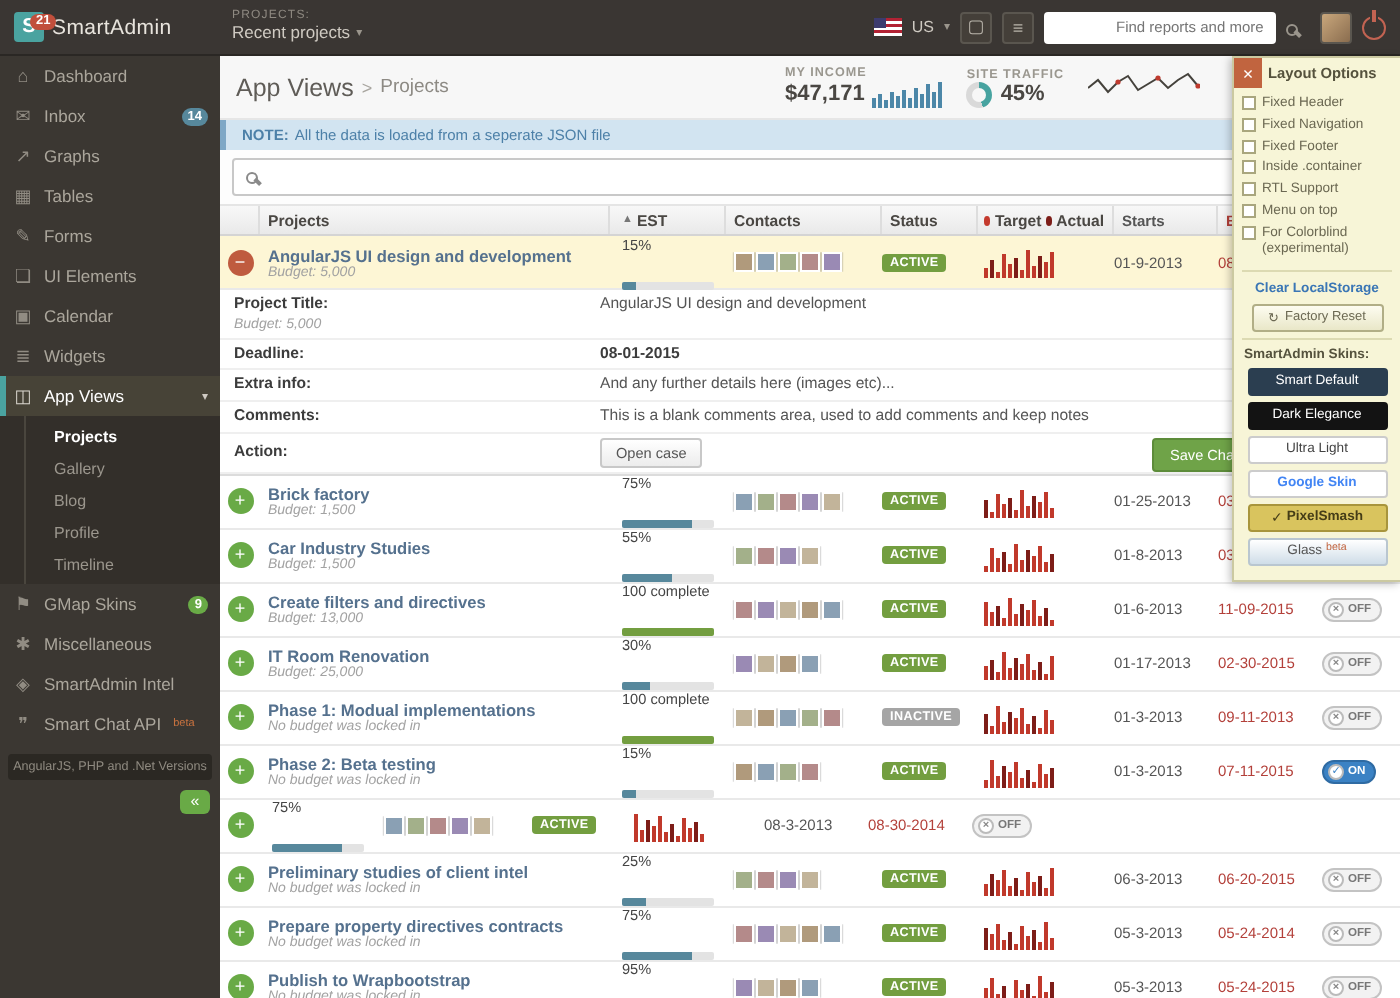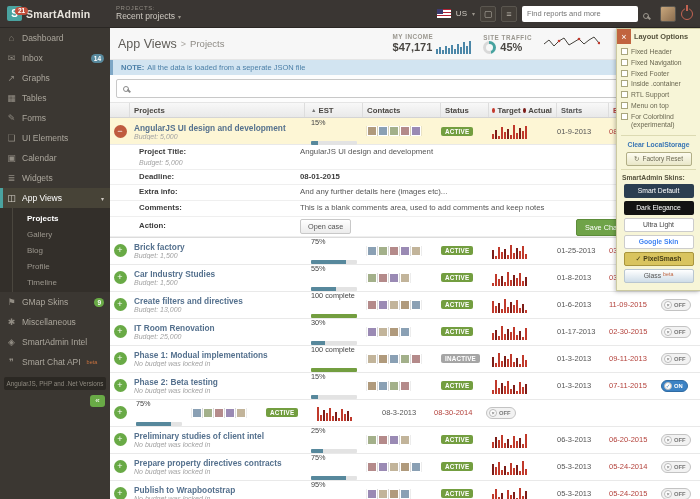--- a/index.html
+++ b/index.html
@@ -1,25 +1,25 @@
 <!DOCTYPE html>
 <html><head>
 <meta charset="utf-8">
 <style>
   *{margin:0;padding:0;box-sizing:border-box;}
   html,body{width:700px;height:499px;overflow:hidden;}
   body{font-family:"Liberation Sans","DejaVu Sans",sans-serif;background:#222;}
   .app{position:relative;width:700px;height:499px;overflow:hidden;background:#fff;}
-  input{border:none;outline:none;background:transparent;font:inherit;color:#555;}
+  input{border:none;outline:none;background:transparent;font:inherit;color:#555;margin-left:31px;}
 
   
   .topbar{position:absolute;top:0;left:0;right:0;height:28px;background:#3a3633;border-bottom:1px solid #2a2724;display:flex;align-items:center;z-index:40;}
   .logo-area{width:110px;display:flex;align-items:center;gap:4px;padding-left:7px;position:relative;flex:none;}
   .logo-sq{width:15px;height:15px;background:#4aa3a0;color:#fff;font-weight:bold;font-size:10px;display:flex;align-items:center;justify-content:center;border-radius:2px;}
-  .brand{color:#e8e4dd;font-size:10.5px;font-weight:bold;letter-spacing:.2px;}
+  .brand{color:#e8e4dd;font-size:10.5px;font-weight:normal;letter-spacing:.2px;}
   .brand-badge{position:absolute;left:15px;top:1px;background:#c14f3c;color:#fff;font-size:6.5px;font-weight:bold;padding:0 3px;border-radius:6px;line-height:8px;}
   .proj-block{margin-left:6px;line-height:1.15;}
   .proj-label{font-size:6px;color:#8f8a82;letter-spacing:.6px;}
   .proj-select{font-size:8.5px;color:#cfcac2;display:flex;align-items:center;gap:3px;}
   .caret{font-size:6px;color:#9a958c;}
   .header-right{margin-left:auto;display:flex;align-items:center;gap:5px;padding-right:7px;}
   .flag{width:14px;height:9px;background:repeating-linear-gradient(#b22234 0 1.5px,#fff 1.5px 3px);position:relative;flex:none;}
   .flag::after{content:"";position:absolute;left:0;top:0;width:6px;height:5px;background:#3c3b6e;}
   .lang{color:#cfcac2;font-size:8px;}
   .hbtn{width:16px;height:16px;border:1px solid #5a564f;border-radius:2px;color:#b7b2a9;font-size:9px;display:flex;align-items:center;justify-content:center;background:#443f39;cursor:pointer;}
@@ -108,21 +108,21 @@
   .rspark span{width:2px;background:#c0392b;display:inline-block;}
   .rspark span.dk{background:#7d1d18;}
   .tog{display:inline-flex;align-items:center;gap:2px;border:1px solid #c3c3c3;background:#f2f2f2;border-radius:7px;padding:1px 4px 1px 2px;font-size:5.8px;font-weight:bold;color:#777;cursor:pointer;}
   .tdot{width:8px;height:8px;border-radius:50%;background:#fff;border:1px solid #bbb;font-size:5.5px;line-height:7px;text-align:center;color:#888;}
   .tog.on{background:#3b82c4;border-color:#2f6ba3;color:#fff;}
   .tog.on .tdot{color:#3b82c4;}
 
   
   .detail{border-bottom:1px solid #dcdcdc;background:#fff;}
   .drow{display:flex;border-bottom:1px solid #efefef;padding:2px 0;min-height:14px;align-items:flex-start;}
-  .dlabel{width:190px;flex:none;padding-left:29px;font-size:7.8px;font-weight:bold;color:#3c3c3c;line-height:1.35;}
+  .dlabel{width:190px;flex:none;padding-left:7px;font-size:7.8px;font-weight:bold;color:#3c3c3c;line-height:1.35;}
   .dbudget{font-weight:normal;font-style:italic;color:#a2a2a2;font-size:7px;}
   .dvalue{flex:1;font-size:7.8px;color:#555;line-height:1.35;padding-right:4px;}
   .dvalue.strong{font-weight:bold;color:#3c3c3c;}
   .drow.action{position:relative;height:20px;align-items:center;}
   .btn-open{border:1px solid #c8c8c8;background:linear-gradient(#fff,#ececec);font-size:7.3px;padding:2px 7px;border-radius:2px;color:#555;cursor:pointer;font-family:inherit;}
   .btn-save{position:absolute;left:466px;top:2px;background:#6fa348;border:1px solid #5d8c3a;color:#fff;font-size:7.3px;padding:3px 8px;border-radius:2px;cursor:pointer;font-family:inherit;white-space:nowrap;}
 
   
   .panel{position:absolute;top:28px;right:0;width:84px;background:#f7f5d7;border:1px solid #cbc9a1;border-right:none;box-shadow:-1px 1px 4px rgba(0,0,0,.25);z-index:50;padding-bottom:4px;}
   .p-head{display:flex;align-items:center;height:15px;}

